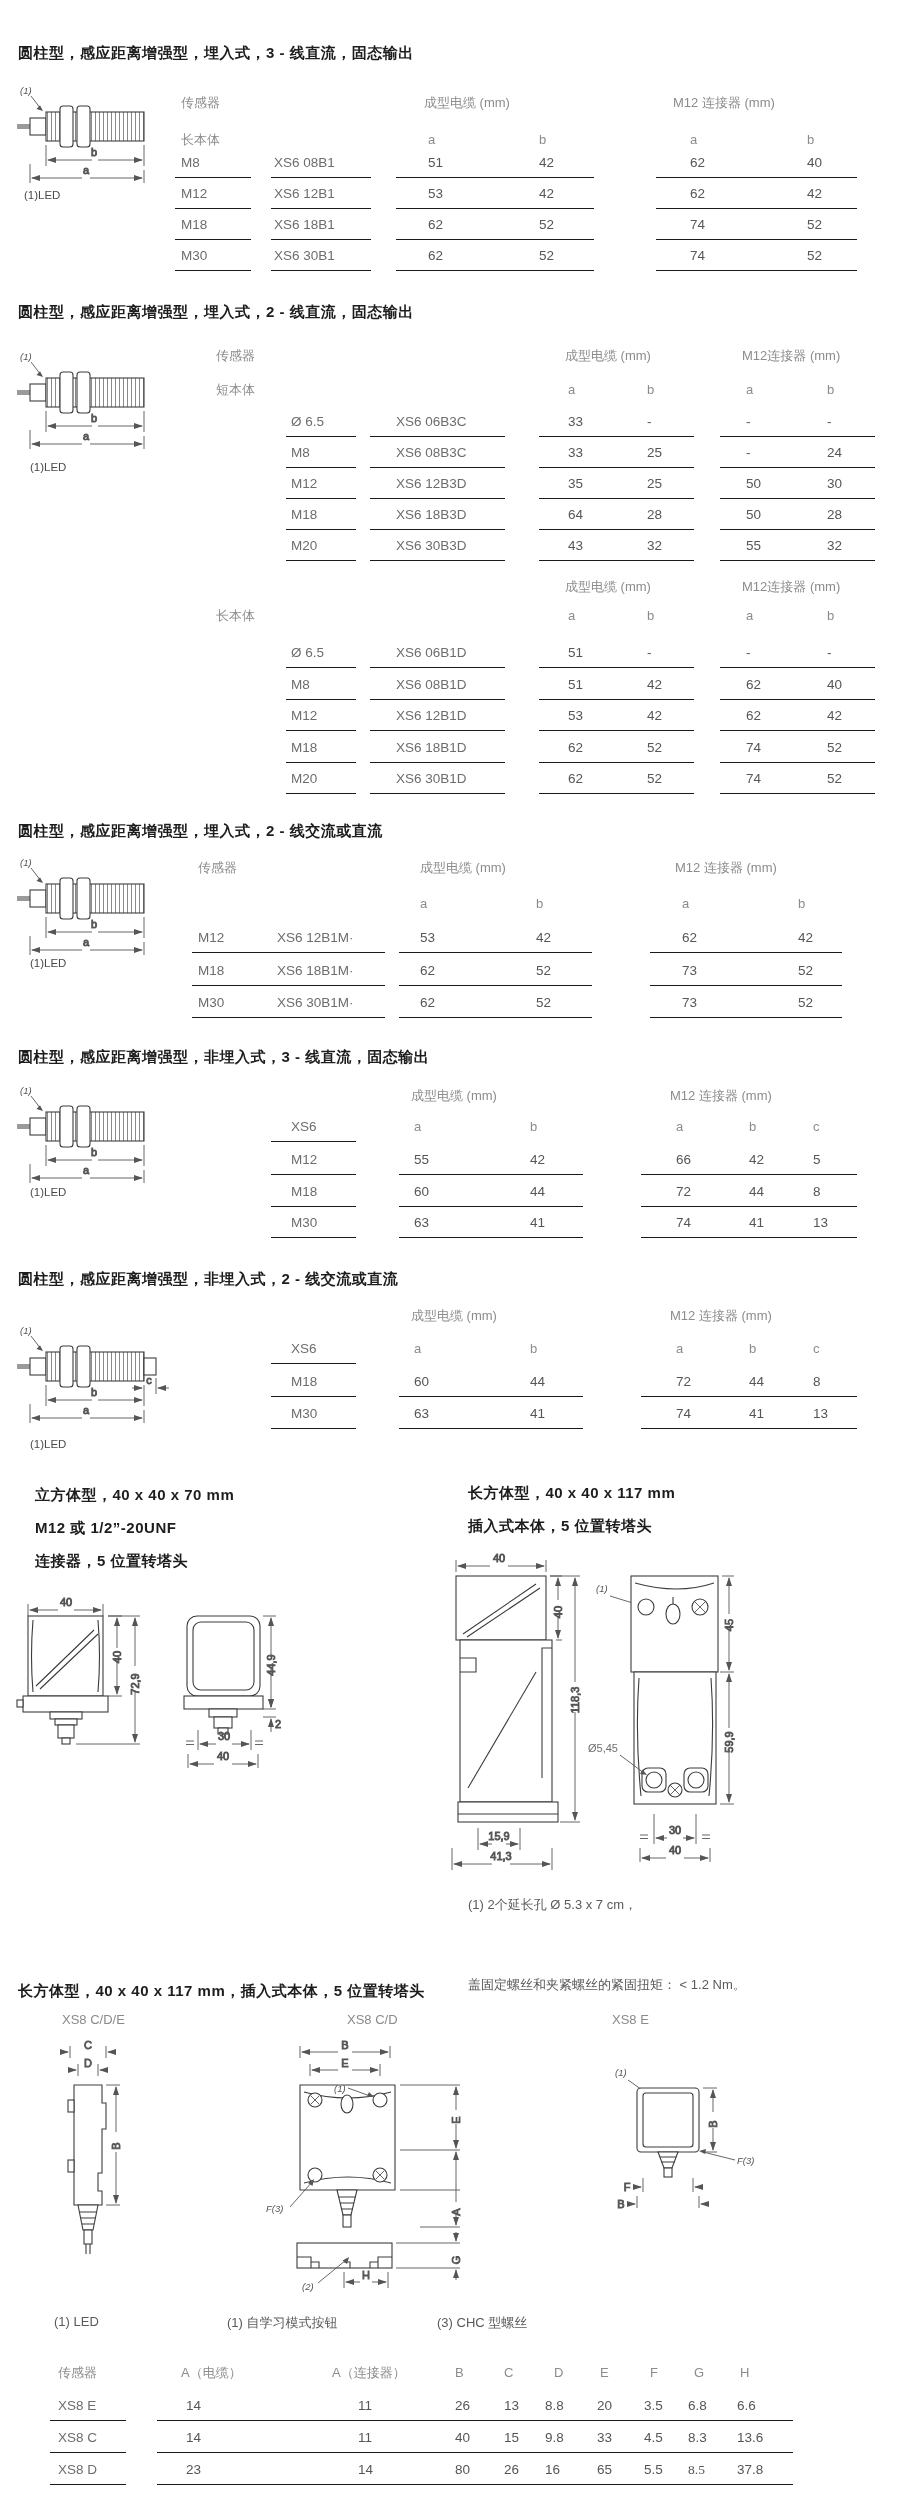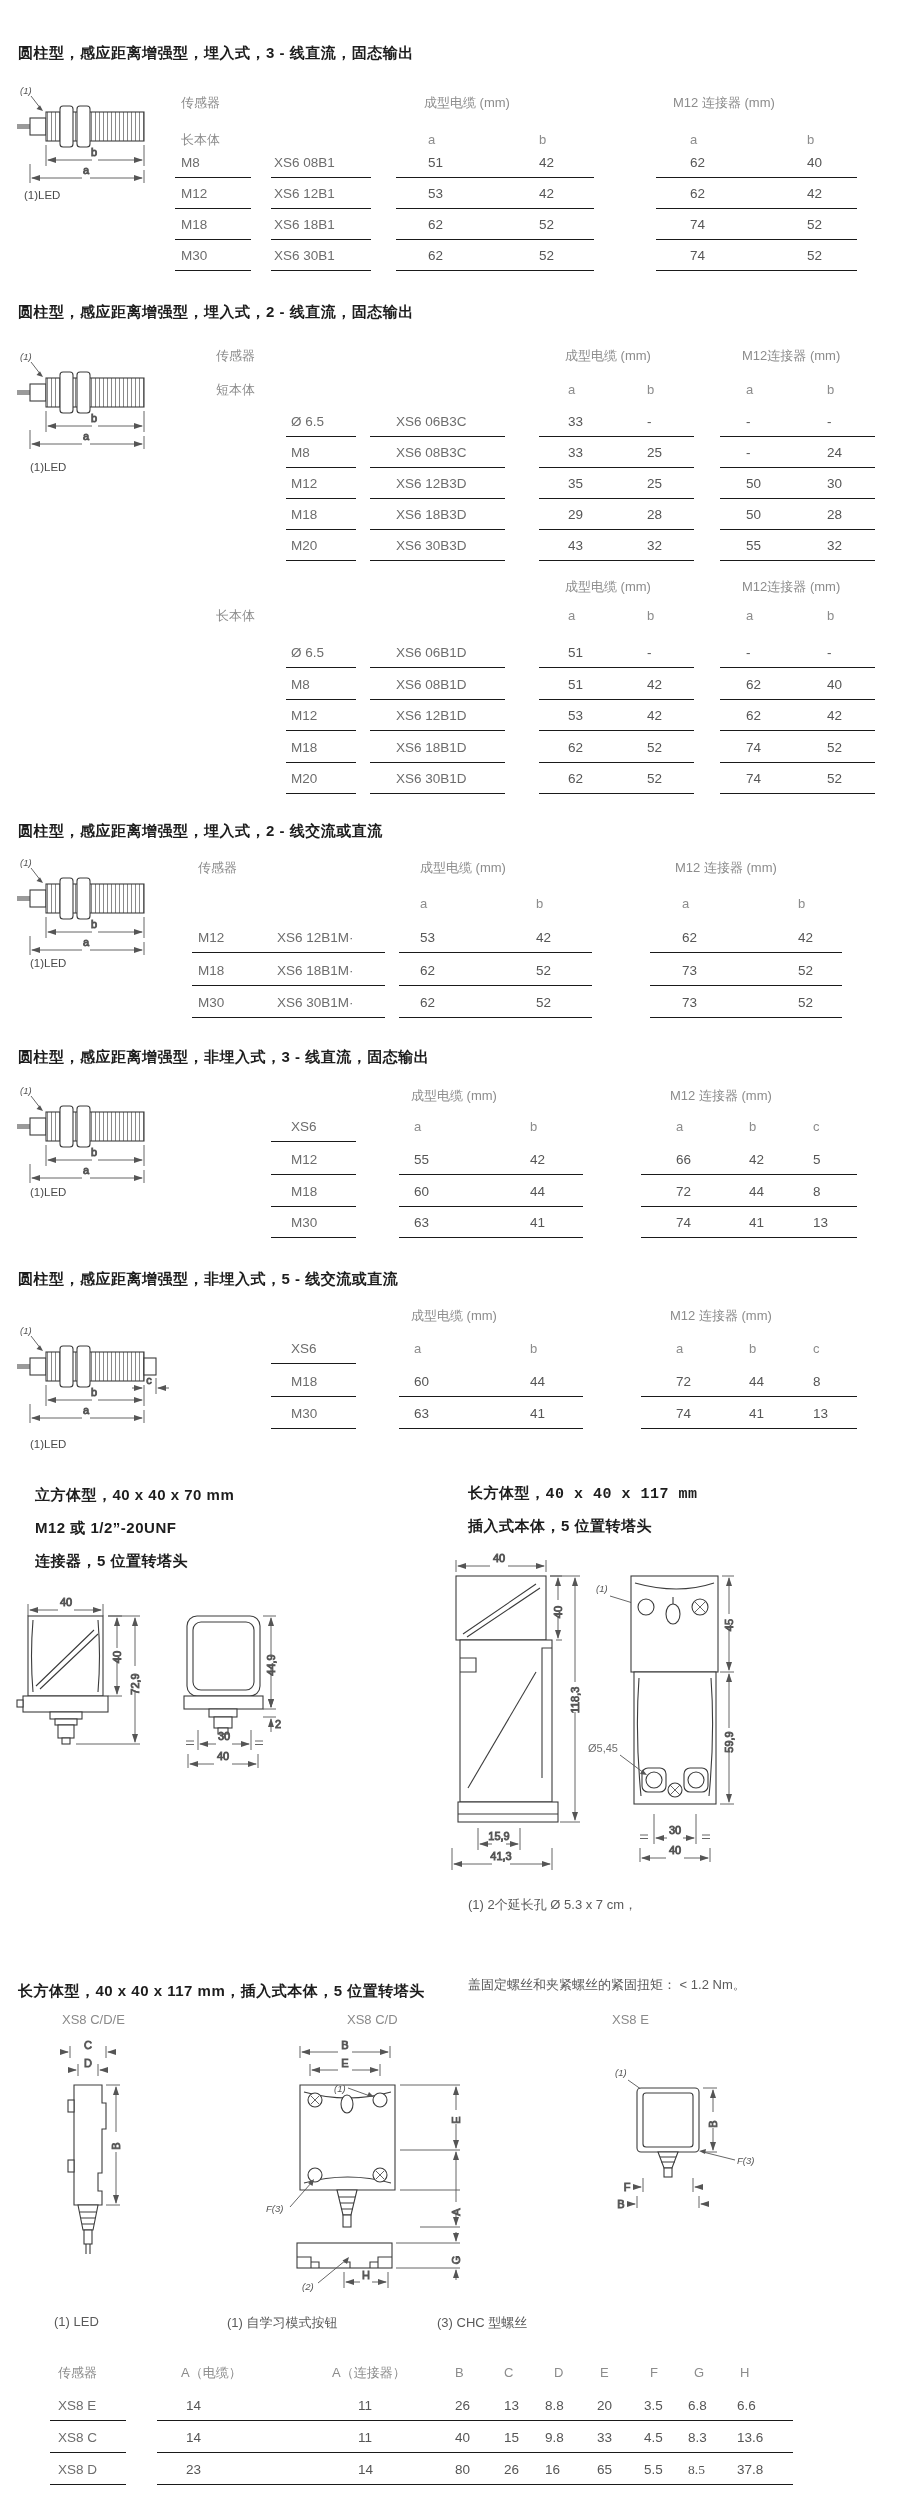--- a/index.html
+++ b/index.html
@@ -28,27 +28,27 @@
 </style>
 </head>
 <body>
 
 <div id="page">
 
   <div class="title" style="left:18px; top:44px;">圆柱型，感应距离增强型，埋入式，3 - 线直流，固态输出</div>
   <div class="title" style="left:18px; top:303px;">圆柱型，感应距离增强型，埋入式，2 - 线直流，固态输出</div>
   <div class="title" style="left:18px; top:822px;">圆柱型，感应距离增强型，埋入式，2 - 线交流或直流</div>
   <div class="title" style="left:18px; top:1048px;">圆柱型，感应距离增强型，非埋入式，3 - 线直流，固态输出</div>
-  <div class="title" style="left:18px; top:1270px;">圆柱型，感应距离增强型，非埋入式，5 - 线交流或直流</div>
+  <div class="title" style="left:18px; top:1270px;">圆柱型，感应距离增强型，非埋入式，2 - 线交流或直流</div>
   <div class="title" style="left:18px; top:1982px;">长方体型，40 x 40 x 117 mm，插入式本体，5 位置转塔头</div>
 
   <div class="title" style="left:35px; top:1486px;">立方体型，40 x 40 x 70 mm</div>
   <div class="title" style="left:35px; top:1519px;">M12 或 1/2”-20UNF</div>
   <div class="title" style="left:35px; top:1552px;">连接器，5 位置转塔头</div>
-  <div class="title" style="left:468px; top:1484px;font-family:Liberation Mono, monospace;">长方体型，40 x 40 x 117 mm</div>
+  <div class="title" style="left:468px; top:1484px;">长方体型，40 x 40 x 117 mm</div>
   <div class="title" style="left:468px; top:1517px;">插入式本体，5 位置转塔头</div>
   <div class="t13" style="left:468px; top:1896px;">(1) 2个延长孔 Ø 5.3 x 7 cm，</div>
   <div class="t13" style="left:468px; top:1928px;margin-top:48px;">盖固定螺丝和夹紧螺丝的紧固扭矩： &lt; 1.2 Nm。</div>
 
   <div class="led" style="left:24px; top:189px;">(1)LED</div>
   <div class="led" style="left:30px; top:461px;">(1)LED</div>
   <div class="led" style="left:30px; top:957px;">(1)LED</div>
   <div class="led" style="left:30px; top:1186px;">(1)LED</div>
   <div class="led" style="left:30px; top:1438px;">(1)LED</div>
 
@@ -688,21 +688,21 @@
     <span class="cell tv" style="left: 568px; top: 474px;">35</span>
     <span class="cell tv" style="left: 647px; top: 474px;">25</span>
     <div class="uline" style="left: 539px; top: 498px; width: 155px;"></div>
     <span class="cell tv" style="left: 746px; top: 474px;">50</span>
     <span class="cell tv" style="left: 827px; top: 474px;">30</span>
     <div class="uline" style="left: 720px; top: 498px; width: 155px;"></div>
     <span class="cell tl" style="left: 291px; top: 505px;">M18</span>
     <span class="cell tl" style="left: 396px; top: 505px;">XS6 18B3D</span>
     <div class="uline" style="left: 286px; top: 529px; width: 70px;"></div>
     <div class="uline" style="left: 370px; top: 529px; width: 135px;"></div>
-    <span class="cell tv" style="left: 568px; top: 505px;">29</span>
+    <span class="cell tv" style="left: 568px; top: 505px;">64</span>
     <span class="cell tv" style="left: 647px; top: 505px;">28</span>
     <div class="uline" style="left: 539px; top: 529px; width: 155px;"></div>
     <span class="cell tv" style="left: 746px; top: 505px;">50</span>
     <span class="cell tv" style="left: 827px; top: 505px;">28</span>
     <div class="uline" style="left: 720px; top: 529px; width: 155px;"></div>
     <span class="cell tl" style="left: 291px; top: 536px;">M20</span>
     <span class="cell tl" style="left: 396px; top: 536px;">XS6 30B3D</span>
     <div class="uline" style="left: 286px; top: 560px; width: 70px;"></div>
     <div class="uline" style="left: 370px; top: 560px; width: 135px;"></div>
     <span class="cell tv" style="left: 568px; top: 536px;">43</span>

